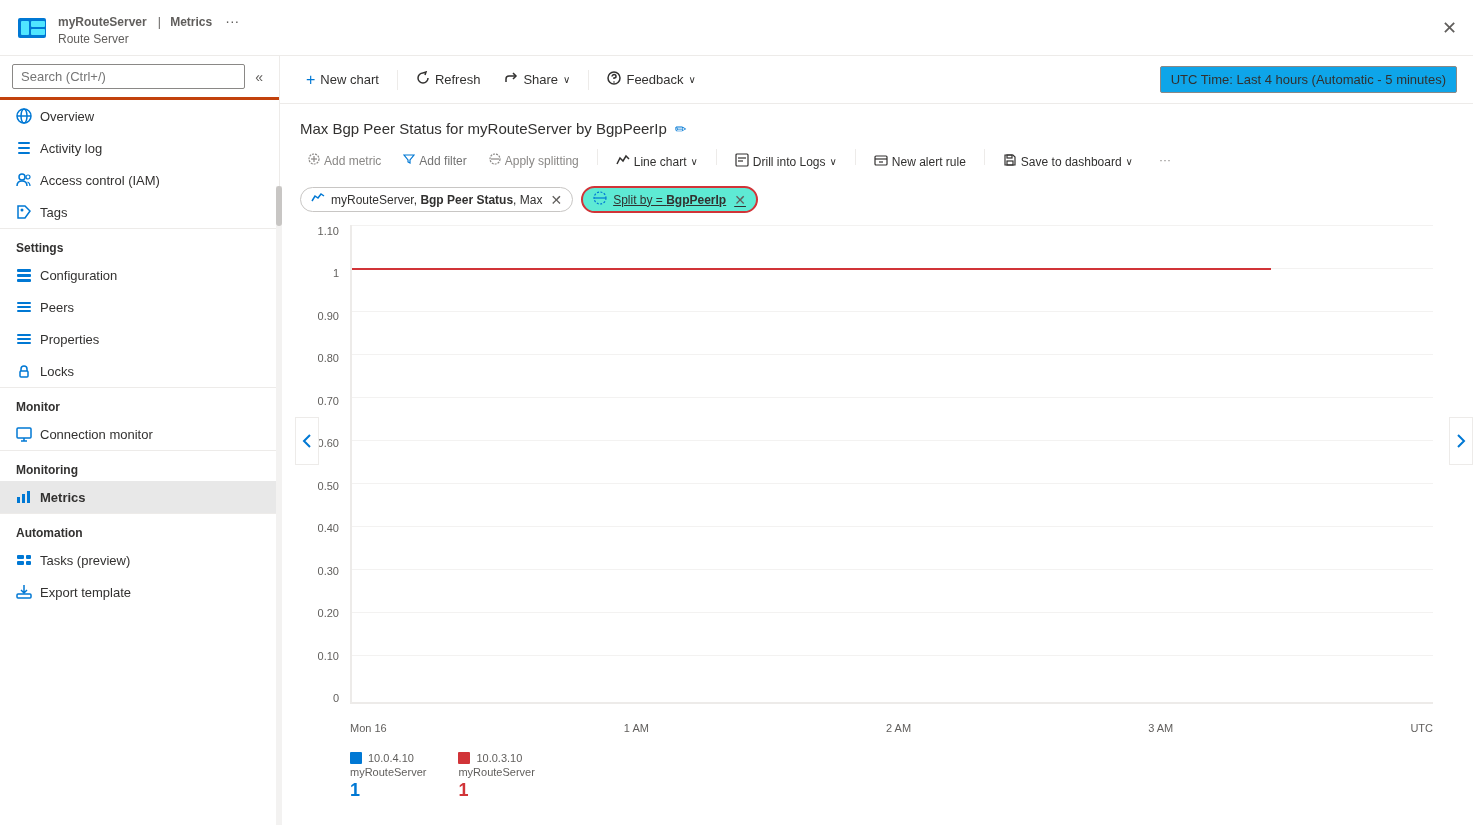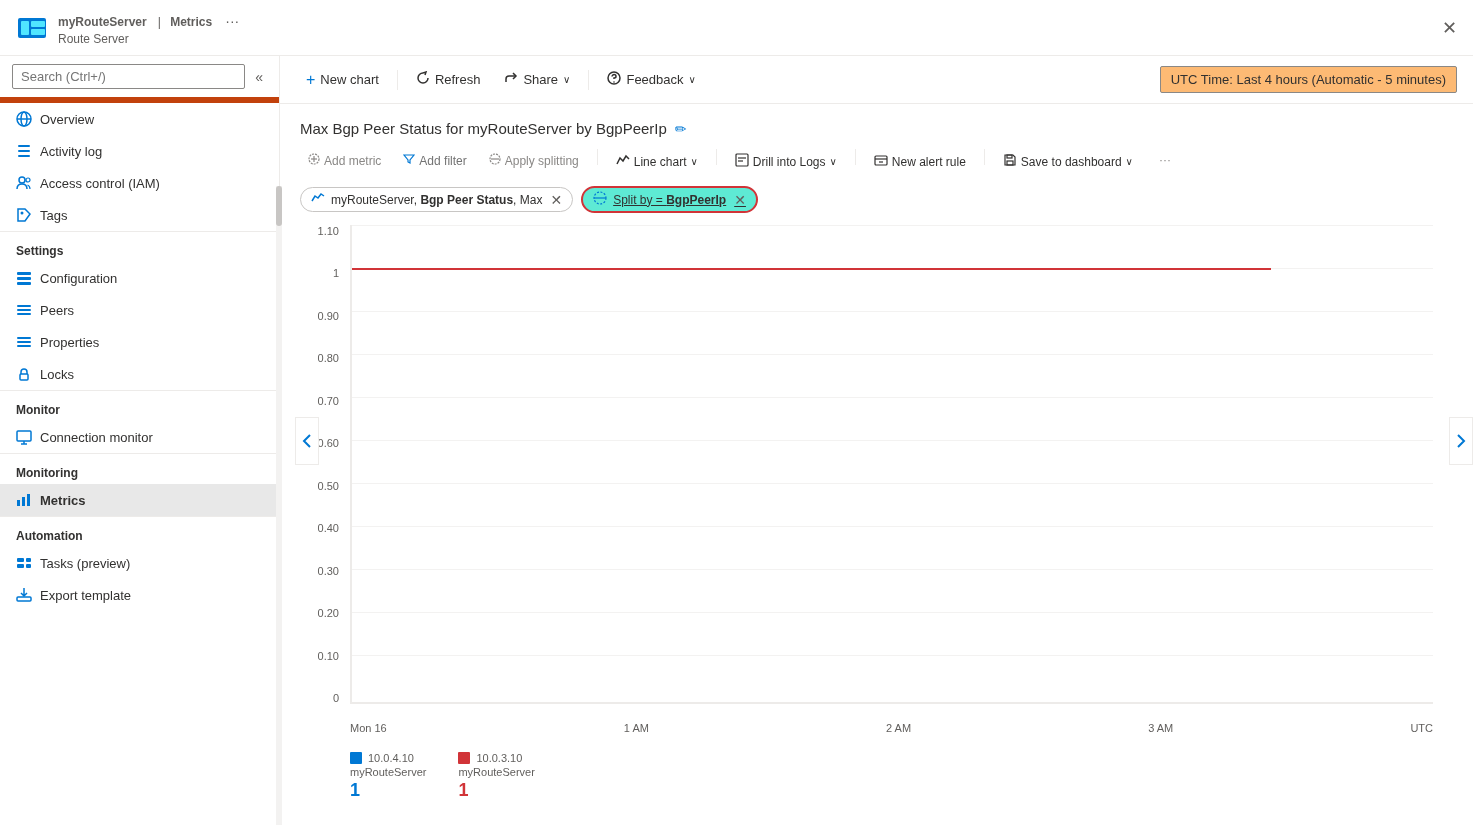--- a/index.html
+++ b/index.html
@@ -11,38 +11,38 @@
     .title-icon { width: 32px; height: 32px; }
     .title-text h1 { font-size: 18px; font-weight: 600; color: #323130; }
     .title-text span { font-size: 12px; color: #605e5c; }
     .title-close { font-size: 18px; cursor: pointer; color: #605e5c; border: none; background: none; }
 
     
     .main-layout { display: flex; flex: 1; overflow: hidden; }
 
     
     .sidebar { width: 280px; background: #fff; border-right: 1px solid #edebe9; overflow-y: auto; flex-shrink: 0; }
-    .search-bar { padding: 8px 12px; border-bottom: 6px solid #c2410c; display: flex; align-items: center; gap: 6px; }
+    .search-bar { padding: 8px 12px; border-bottom: 3px solid #c2410c; display: flex; align-items: center; gap: 6px; }
     .search-bar input { border: 1px solid #8a8886; border-radius: 2px; padding: 4px 8px; font-size: 13px; flex: 1; outline: none; }
     .collapse-btn { background: none; border: none; cursor: pointer; color: #605e5c; font-size: 14px; padding: 4px; }
     
     .nav-item { display: flex; align-items: center; gap: 8px; padding: 8px 16px; cursor: pointer; color: #323130; font-size: 13px; }
     .nav-item.active { background: #e8e8e8; font-weight: 600; }
     .nav-icon { width: 16px; height: 16px; display: flex; align-items: center; justify-content: center; flex-shrink: 0; }
     
     .section-header { padding: 12px 16px 4px; font-size: 12px; font-weight: 600; color: #323130; border-top: 1px solid #edebe9; }
 
     
     .content { flex: 1; display: flex; flex-direction: column; overflow: hidden; }
 
     
     .toolbar { background: #fff; border-bottom: 1px solid #edebe9; padding: 8px 16px; display: flex; align-items: center; gap: 4px; height: 48px; }
     .toolbar-btn { display: flex; align-items: center; gap: 5px; padding: 5px 10px; border: none; background: none; cursor: pointer; color: #323130; font-size: 13px; border-radius: 2px; }
     .toolbar-sep { width: 1px; height: 20px; background: #edebe9; margin: 0 4px; }
-    .time-btn { margin-left: auto; border: 1px solid #8a8886; border-radius: 2px; padding: 5px 10px; background: #fdba74; cursor: pointer; font-size: 13px; color: #323130; }
+    .time-btn { margin-left: auto; border: 1px solid #8a8886; border-radius: 2px; padding: 5px 10px; background: #0ea5e9; cursor: pointer; font-size: 13px; color: #323130; }
 
     
     .chart-area { flex: 1; background: #fff; padding: 16px 20px; overflow: hidden; display: flex; flex-direction: column; }
     .chart-title { display: flex; align-items: center; gap: 8px; margin-bottom: 12px; }
     .chart-title h2 { font-size: 15px; font-weight: 400; color: #323130; }
 
     
     .chart-controls { display: flex; align-items: flex-start; gap: 6px; margin-bottom: 12px; flex-wrap: wrap; }
     .ctrl-btn { display: flex; align-items: center; gap: 4px; padding: 4px 8px; border: none; background: none; cursor: pointer; color: #8a8886; font-size: 12px; border-radius: 2px; }
     .ctrl-sep { width: 1px; height: 16px; background: #edebe9; margin: 0 4px; }

